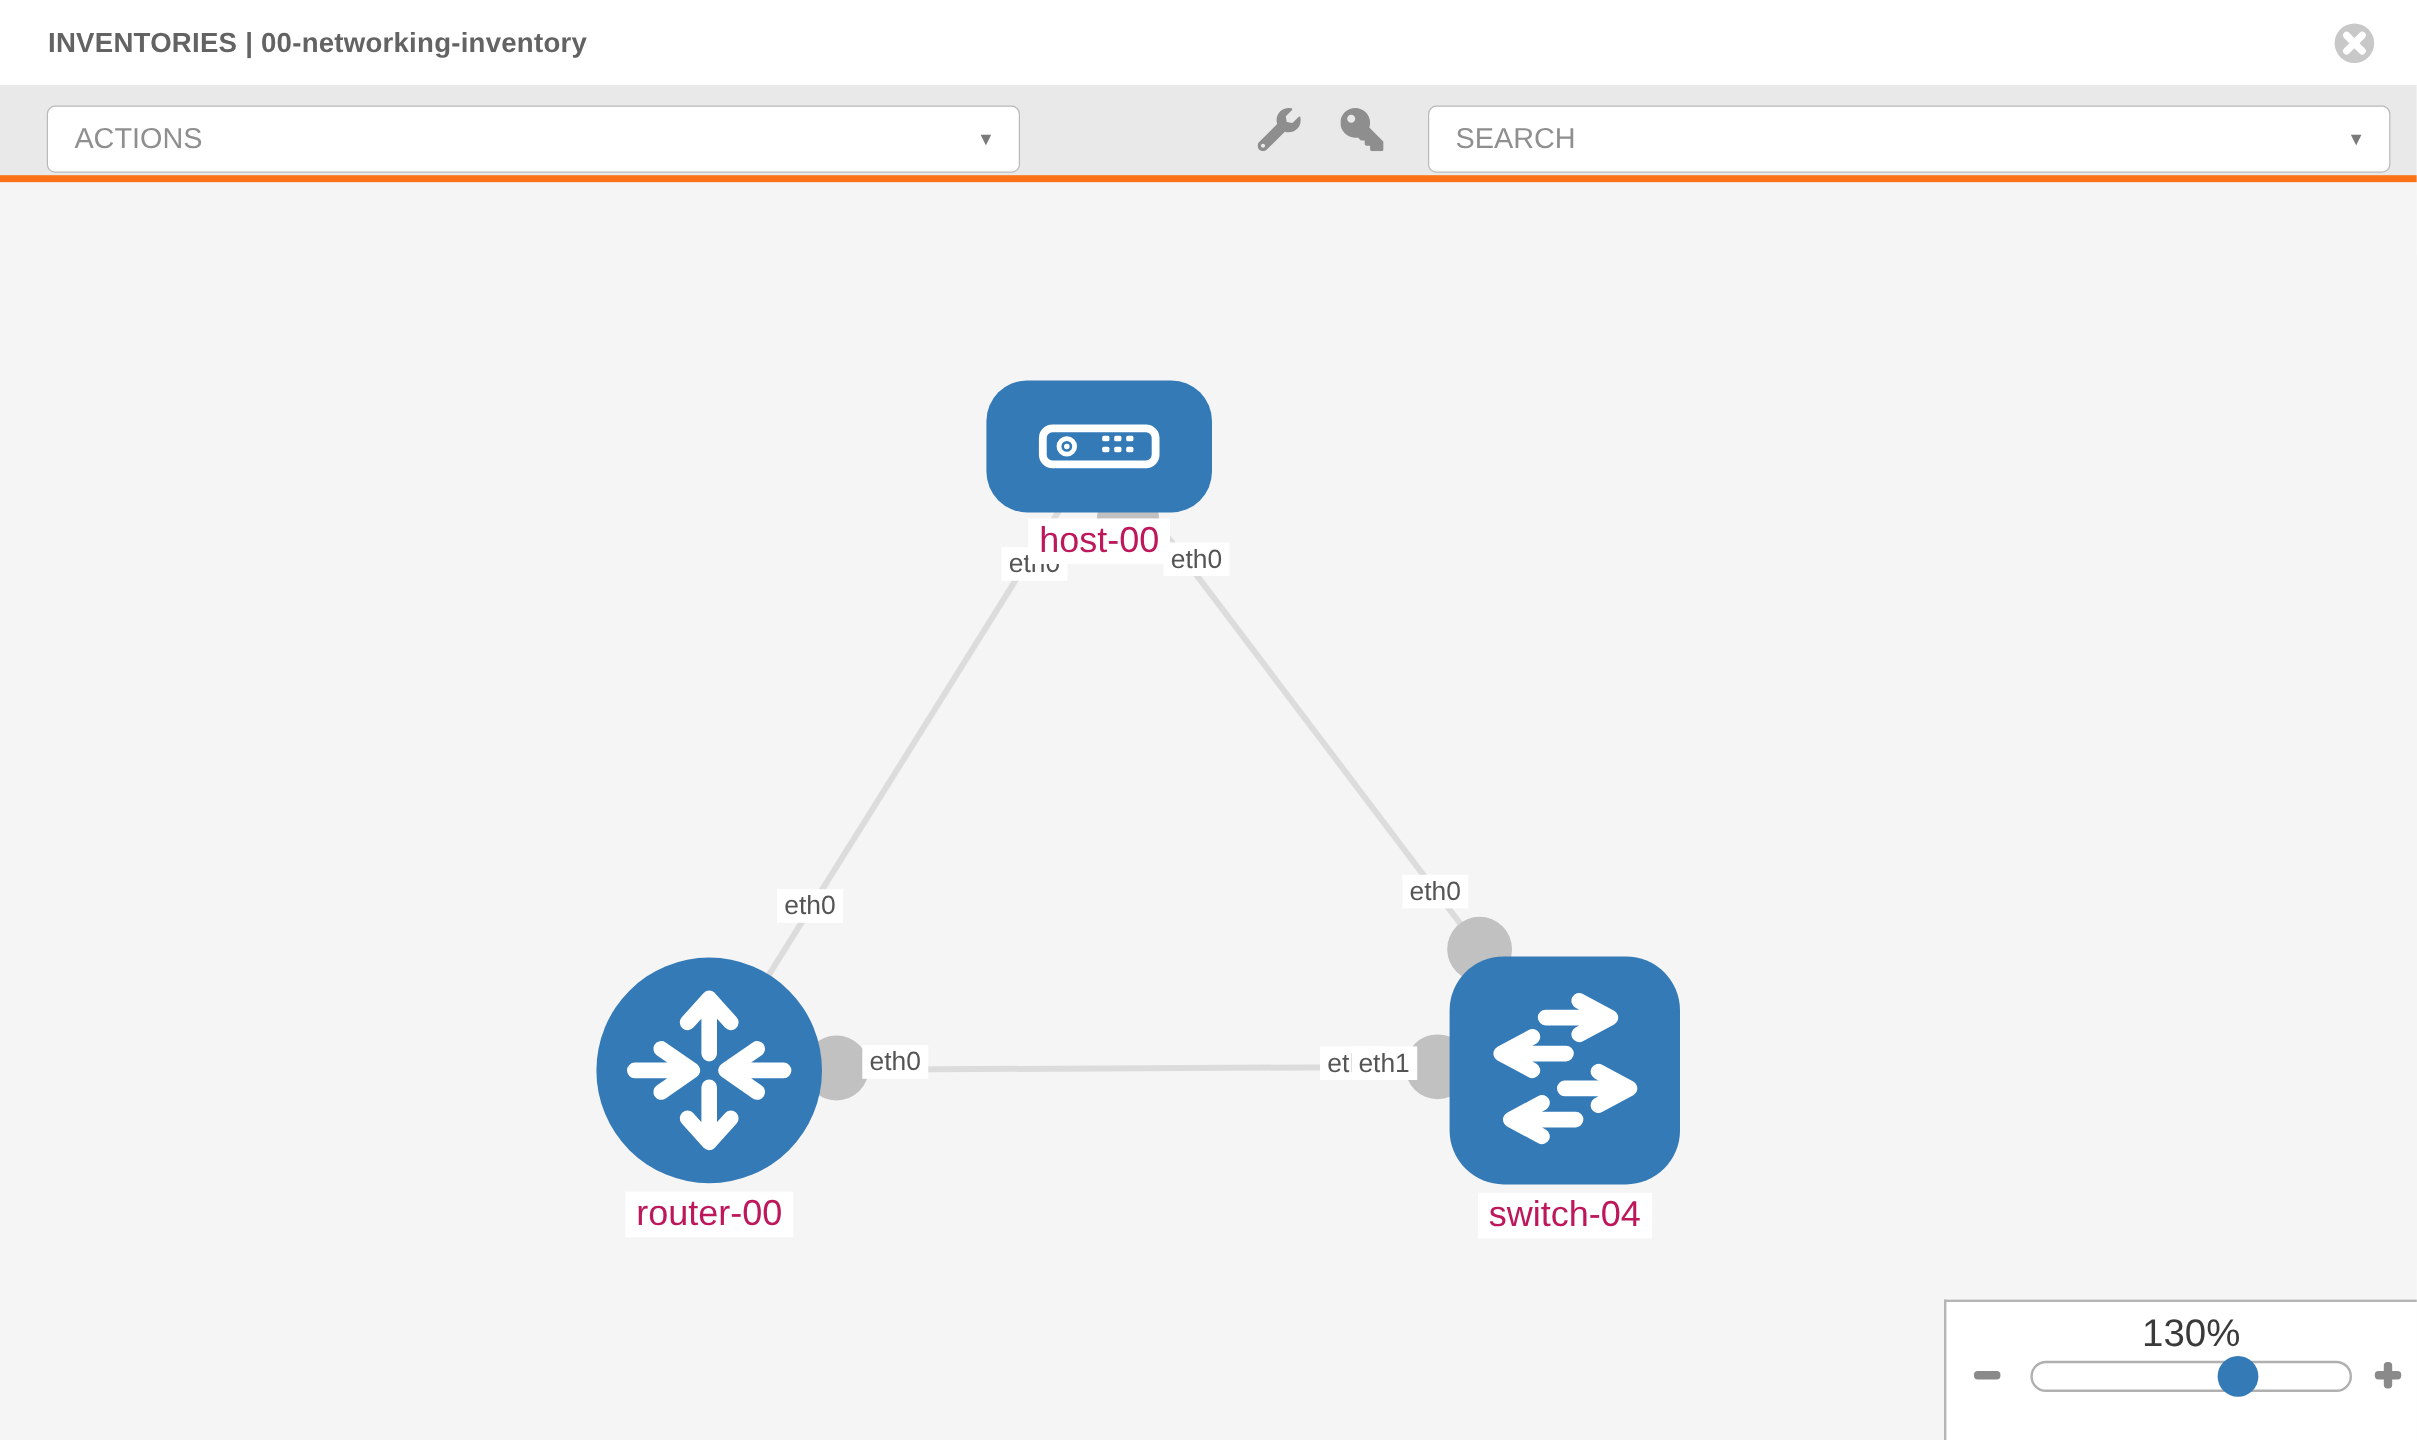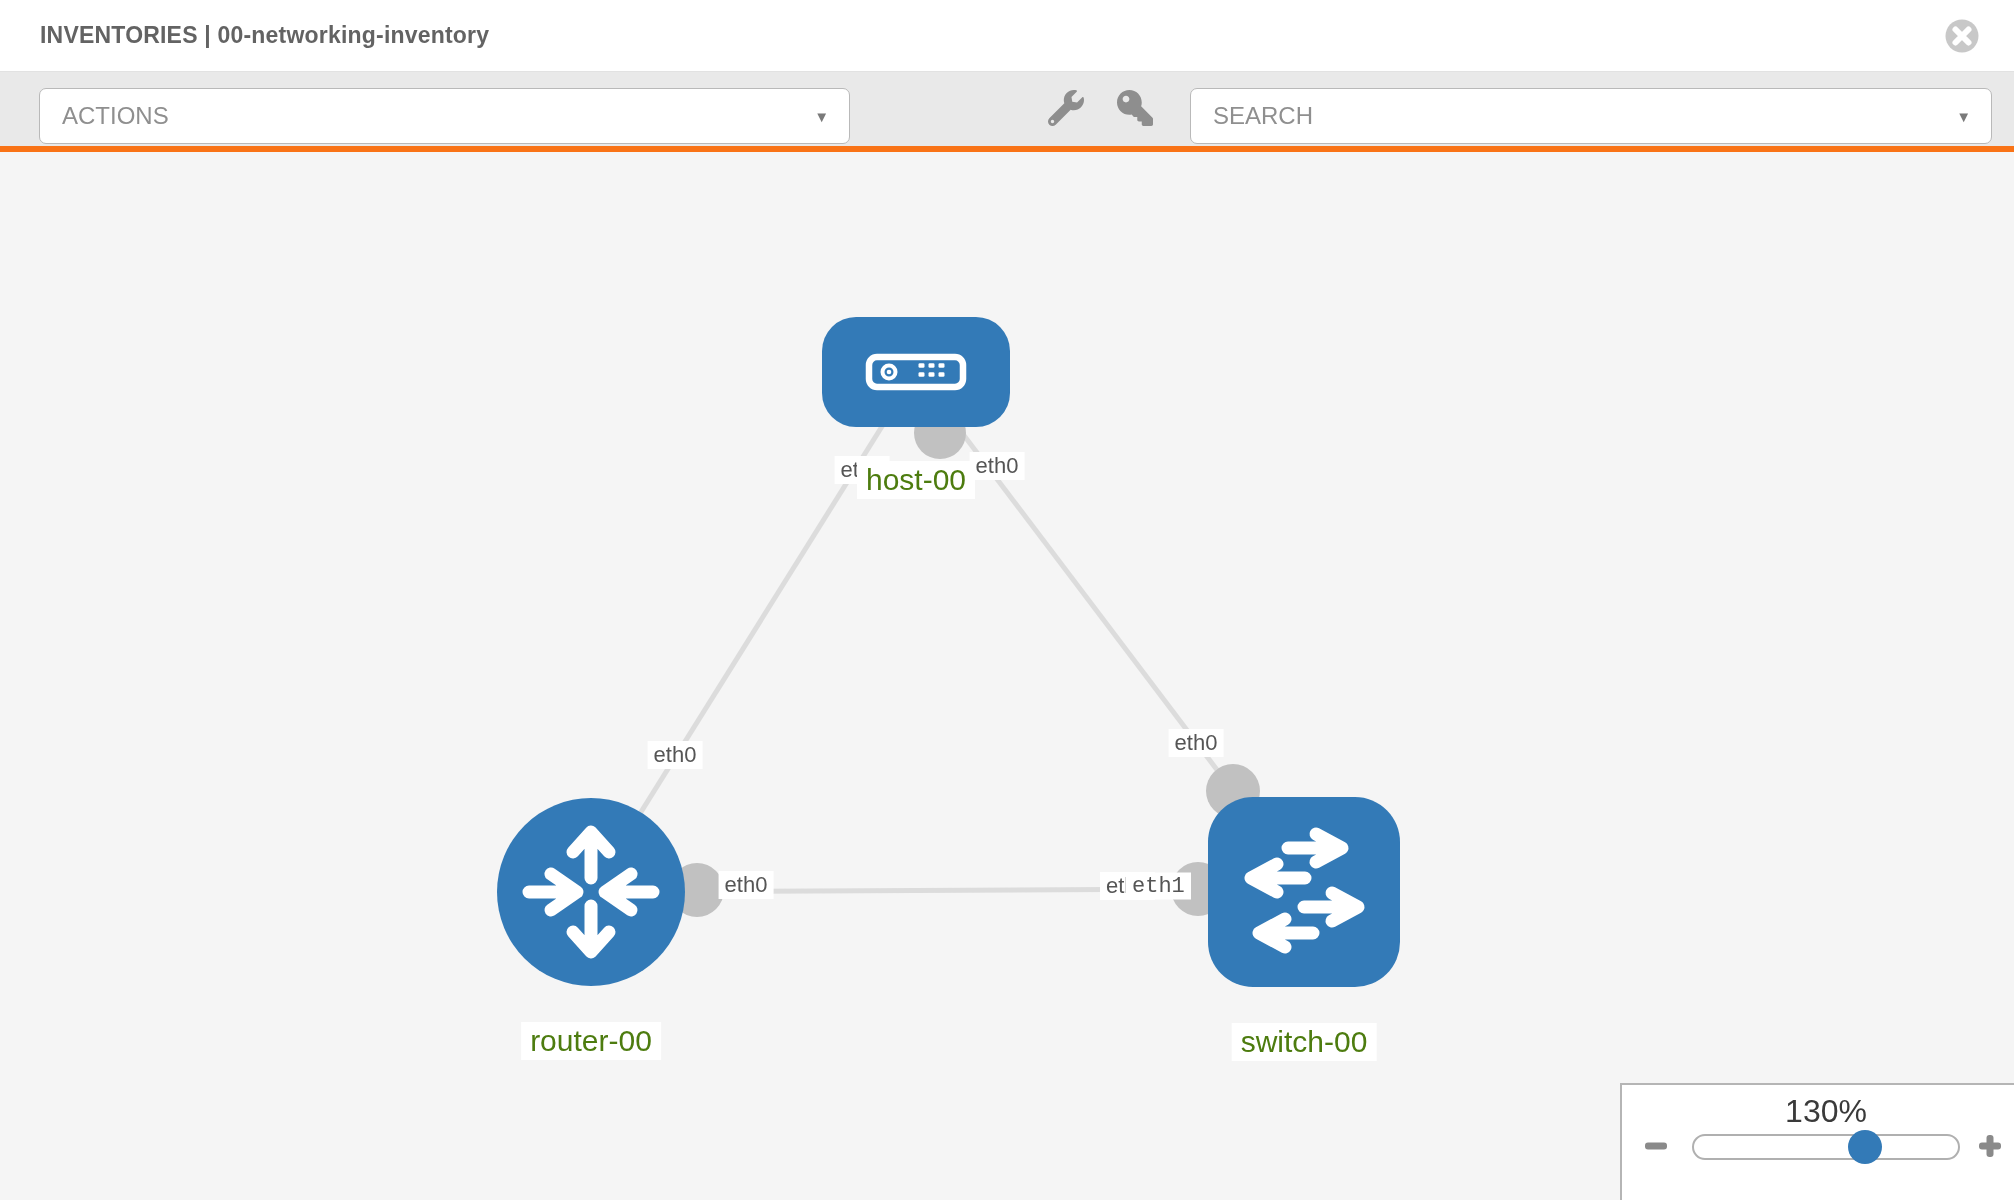--- a/index.html
+++ b/index.html
@@ -31,21 +31,21 @@
   .wrench-btn { left:1044px; }
   .key-btn    { left:1113px; }
 
   
   .canvas { position:absolute; left:0; top:152px; width:2014px; height:1048px;
             background:#f5f5f5; }
   .canvas svg.net { position:absolute; left:0; top:0; }
 
   .node-label, .if-label { position:absolute; transform:translate(-50%,-50%);
                            background:#ffffff; white-space:nowrap; }
-  .node-label { font-size:30px; color:#4d7c0f; padding:2px 9px; z-index:3;margin-top:29px; }
+  .node-label { font-size:30px; color:#be185d; padding:2px 9px; z-index:3; }
   .if-label   { font-size:22px; color:#555555; padding:1px 6px; z-index:2; }
   .if-label.anchor-left { transform:translate(0,-50%); }
 
   
   .zoom-panel { position:absolute; left:1620px; top:1083px; width:394px; height:117px;
                 background:#fff; border-top:2px solid #b5b5b5; border-left:2px solid #b5b5b5; }
   .zoom-level { position:absolute; left:70px; top:8px; width:268px; text-align:center;
                 font-size:32px; color:#3a3a3a; }
   .zoom-btn { position:absolute; top:44px; width:36px; height:36px; border:none;
               background:transparent; cursor:pointer; padding:0; }
@@ -153,25 +153,25 @@
       </g>
     </g>
   </svg>
 
   <span class="if-label" style="left:862px; top:318px;">eth0</span>
   <span class="if-label" style="left:997px; top:314px;">eth0</span>
   <span class="if-label" style="left:675px; top:603px;">eth0</span>
   <span class="if-label" style="left:746px; top:733px;">eth0</span>
   <span class="if-label" style="left:1196px; top:591px;">eth0</span>
   <span class="if-label anchor-left" style="left:1100px; top:734px;">eth0</span>
-  <span class="if-label anchor-left" style="left:1126px; top:734px;font-family:Liberation Mono, monospace;">eth1</span>
+  <span class="if-label anchor-left" style="left:1126px; top:734px;">eth1</span>
 
   <span class="node-label" style="left:916px; top:299px;">host-00</span>
   <span class="node-label" style="left:591px; top:860px;">router-00</span>
-  <span class="node-label" style="left:1304px; top:861px;">switch-00</span>
+  <span class="node-label" style="left:1304px; top:861px;">switch-04</span>
 
   <div class="zoom-panel" style="left:1620px; top:931px;">
     <div class="zoom-level">130%</div>
     <button class="zoom-btn zoom-out-btn">
       <span>
         <svg width="28" height="28" viewBox="0 0 28 28">
             <rect x="3" y="10.5" width="22" height="7" rx="3" fill="#8a8a8a"></rect>
           </svg>
       </span>
     </button>

